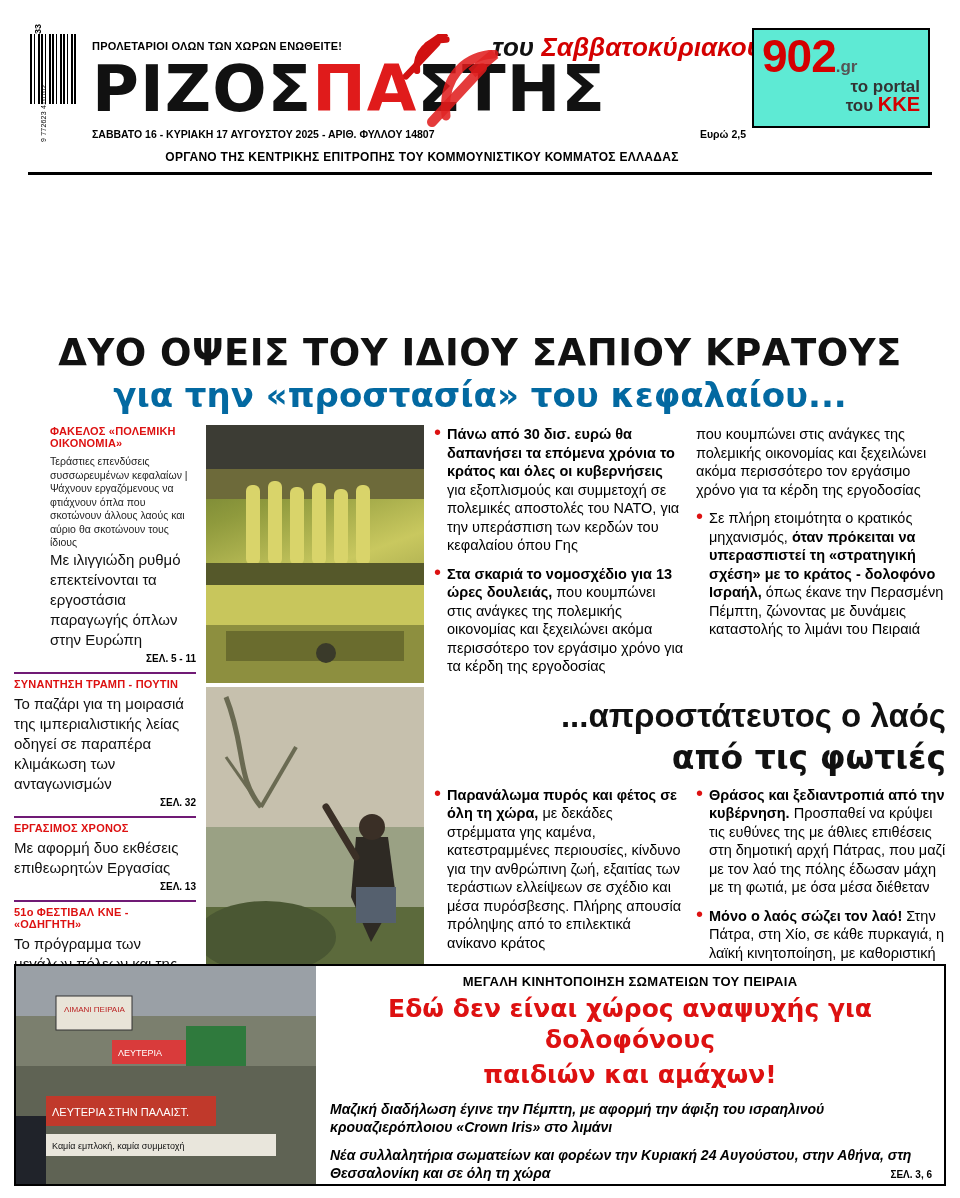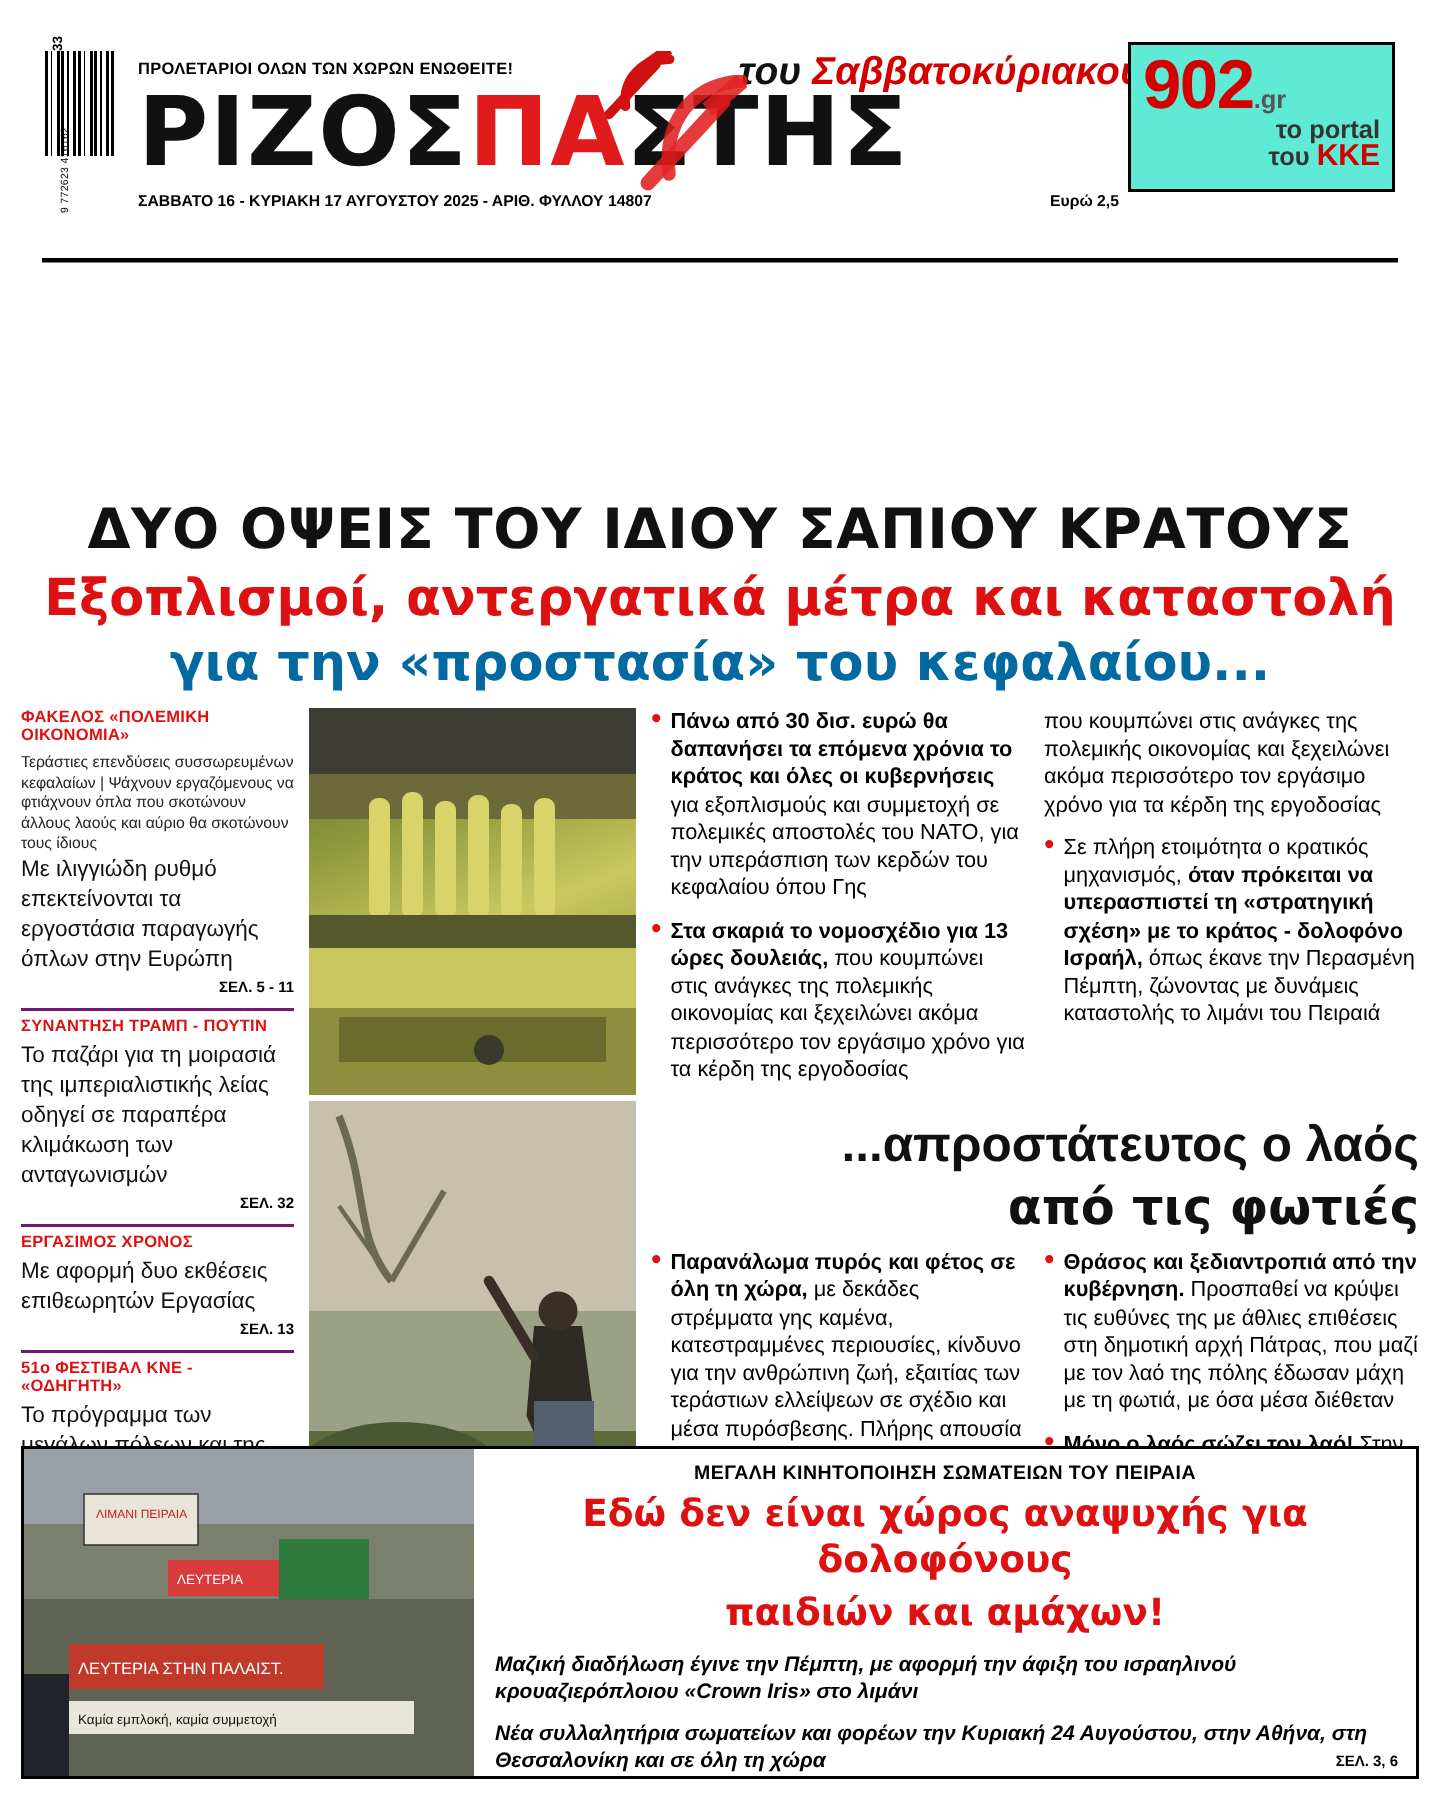--- a/index.html
+++ b/index.html
@@ -78,21 +78,21 @@
      font-family: "DejaVu Sans", sans-serif;}
 
   
   .grid { display:flex; gap: 10px; margin-top: 8px; }
   .col-left { width: 182px; }
   .col-mid { width: 218px; }
   .col-right { flex: 1; }
 
   
   .lsec { border-top: 2px solid #701a75; padding-top: 4px; margin-bottom: 8px; }
-  .lsec:first-child { border-top: none; padding-top: 0; }
+  .lsec:first-child { border-top: none; padding-top: 0; margin-left: 36px; }
   .ltitle { color:#d11; font-size: 11px; font-weight:bold; letter-spacing:.2px; margin-bottom: 4px; }
   .lbody { font-size: 15px; line-height: 20px; color:#111; }
   .lbody.small { font-size: 10.5px; line-height: 13.5px; color:#222; margin-top: 6px; }
   .selida { text-align:right; font-size: 10px; font-weight:bold; margin-top: 3px; }
 
   
   .photo { width:100%; position:relative; overflow:hidden; }
   .photo1 { height: 258px; background: linear-gradient(160deg,#5c6d2a 0%,#8f9a3d 30%,#c9c85f 55%,#6f7530 100%); }
   .photo2 { height: 310px; margin-top: 4px; background: linear-gradient(180deg,#b9b2a0 0%,#9aa08c 40%,#6d7b4e 75%,#4c5a33 100%); }
   .bl { display:flex; gap:6px; margin-bottom: 10px; }
@@ -157,26 +157,26 @@
       <div class="logo-text"><span>ΡΙΖΟΣ</span><span class="red">ΠΑ</span><span>ΣΤΗΣ</span></div>
       <svg class="logo-hammer" viewBox="0 0 90 80">
         <path d="M72 4 C 42 6, 20 28, 24 66" stroke="#e01b1b" stroke-width="9" fill="none" stroke-linecap="round" opacity=".9"></path>
         <path d="M10 72 L60 18" stroke="#e01b1b" stroke-width="10" stroke-linecap="round" opacity=".9"></path>
         <rect x="46" y="8" width="30" height="11" transform="rotate(-40 61 13)" fill="#e01b1b" opacity=".9"></rect>
       </svg>
     </div>
 
     <div class="issueline">ΣΑΒΒΑΤΟ 16 - ΚΥΡΙΑΚΗ 17 ΑΥΓΟΥΣΤΟΥ 2025 - ΑΡΙΘ. ΦΥΛΛΟΥ 14807</div>
     <div class="euro">Ευρώ 2,5</div>
+    <div class="organ">ΟΡΓΑΝΟ ΤΗΣ ΚΕΝΤΡΙΚΗΣ ΕΠΙΤΡΟΠΗΣ ΤΟΥ ΚΟΜΜΟΥΝΙΣΤΙΚΟΥ ΚΟΜΜΑΤΟΣ ΕΛΛΑΔΑΣ</div>
     <div class="rule-thick"></div>
   </div>
 
   <div class="heads">
     <div class="h-kicker">ΔΥΟ ΟΨΕΙΣ ΤΟΥ ΙΔΙΟΥ ΣΑΠΙΟΥ ΚΡΑΤΟΥΣ</div>
-    <div class="h-main">Εξοπλισμοί, αντεργατικά μέτρα και καταστολή</div>
     <div class="h-main2">για την «προστασία» του κεφαλαίου...</div>
   </div>
 
   <div class="grid">
 
     <div class="col-left">
 
       <div class="lsec">
         <div class="ltitle">ΦΑΚΕΛΟΣ «ΠΟΛΕΜΙΚΗ ΟΙΚΟΝΟΜΙΑ»</div>
         <div class="lbody small">Τεράστιες επενδύσεις συσσωρευμένων κεφαλαίων | Ψάχνουν εργαζόμενους να φτιάχνουν όπλα που σκοτώνουν άλλους λαούς και αύριο θα σκοτώνουν τους ίδιους</div>

